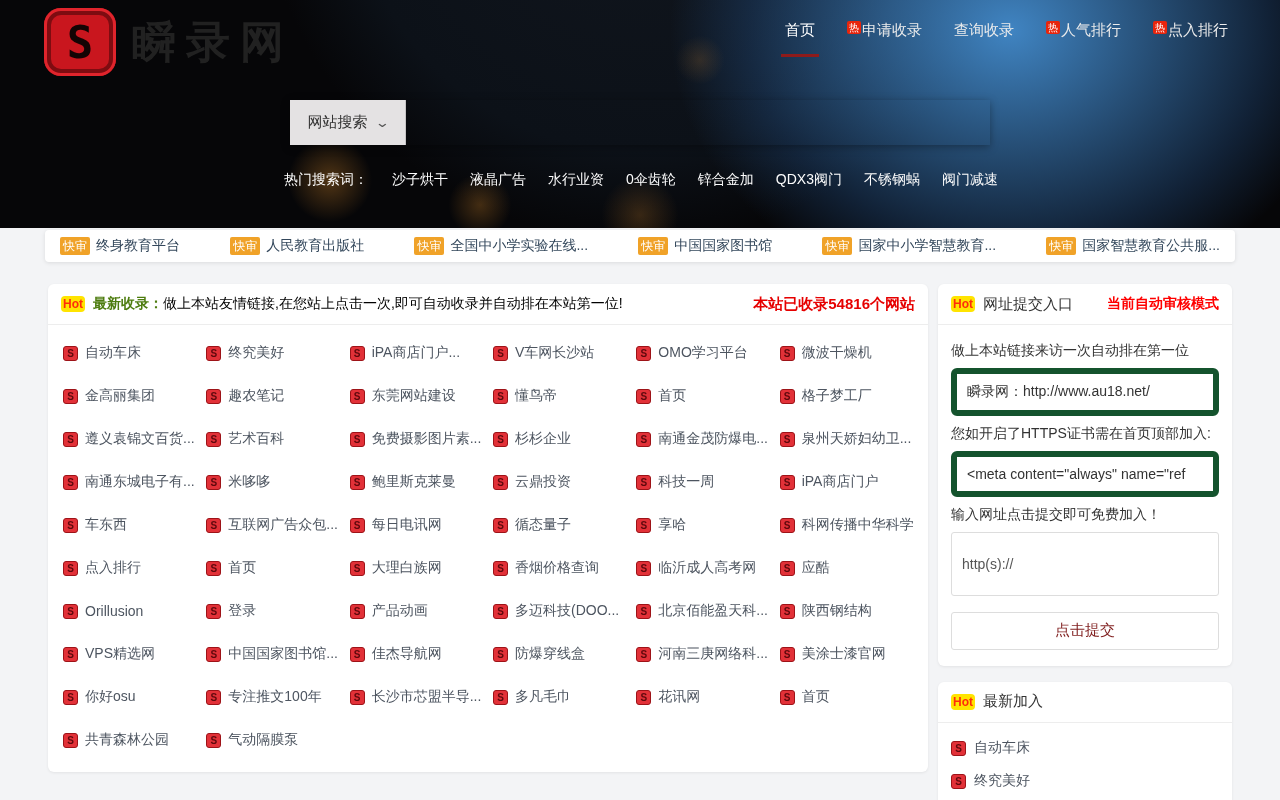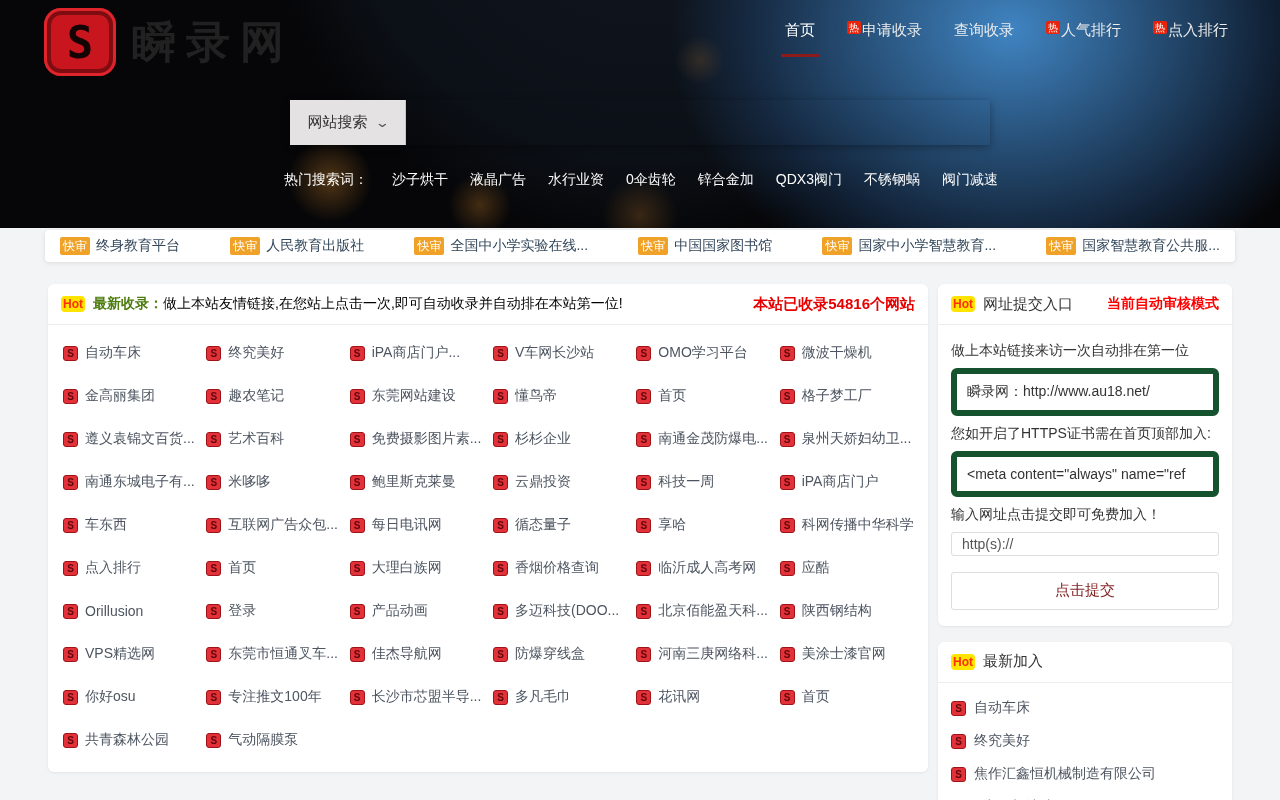--- a/index.html
+++ b/index.html
@@ -58,21 +58,21 @@
   .s-icon { flex:0 0 15px; width:15px; height:15px; background:#e23138; border:1px solid #9d1318; border-radius:3px;
     color:#5e080c; font-size:10px; font-weight:bold; display:flex; align-items:center; justify-content:center; }
 
   
   .sidebar { width:294px; display:flex; flex-direction:column; gap:16px; }
   .side-header { height:41px; display:flex; align-items:center; padding:0 13px; border-bottom:1px solid #ededed; font-size:15px; color:#333; }
   .mode-label { margin-left:auto; color:#ff0000; font-weight:bold; font-size:14px; }
   .side-body { padding:8px 13px 16px; }
   .side-text { font-size:14px; color:#333; margin:8px 0; line-height:1.35; }
   .side-box { border:6px solid #14532d; border-radius:6px; padding:9px 10px; font-size:14px; color:#333; white-space:nowrap; overflow:hidden; cursor:text; }
-  .url-input { width:100%; border:1px solid #ddd; border-radius:3px; padding:3px 10px; font-size:14px; color:#333; outline:none; }
+  .url-input { width:100%; border:1px solid #ddd; border-radius:3px; padding:23px 10px; font-size:14px; color:#333; outline:none; }
   .url-input::placeholder { color:#555; }
   .submit-btn { width:100%; margin-top:16px; height:38px; background:#fff; border:1px solid #ddd; border-radius:3px; font-size:15px; color:#7f1d1d; cursor:pointer; }
   .newest-list { padding:9px 13px; }
   .newest-item { display:flex; align-items:center; gap:8px; height:33px; font-size:14px; color:#4d5560; cursor:pointer; white-space:nowrap; overflow:hidden; }
 </style>
 </head>
 <body>
 
 <div class="hero">
   <div class="logo-wrap">
@@ -354,21 +354,21 @@
           <span>陕西钢结构</span>
         </span>
 
         <span class="link-item">
           <span class="s-icon">S</span>
           <span>VPS精选网</span>
         </span>
 
         <span class="link-item">
           <span class="s-icon">S</span>
-          <span>东莞市恒通叉车...</span>
+          <span>中国国家图书馆...</span>
         </span>
 
         <span class="link-item">
           <span class="s-icon">S</span>
           <span>佳杰导航网</span>
         </span>
 
         <span class="link-item">
           <span class="s-icon">S</span>
           <span>防爆穿线盒</span>

